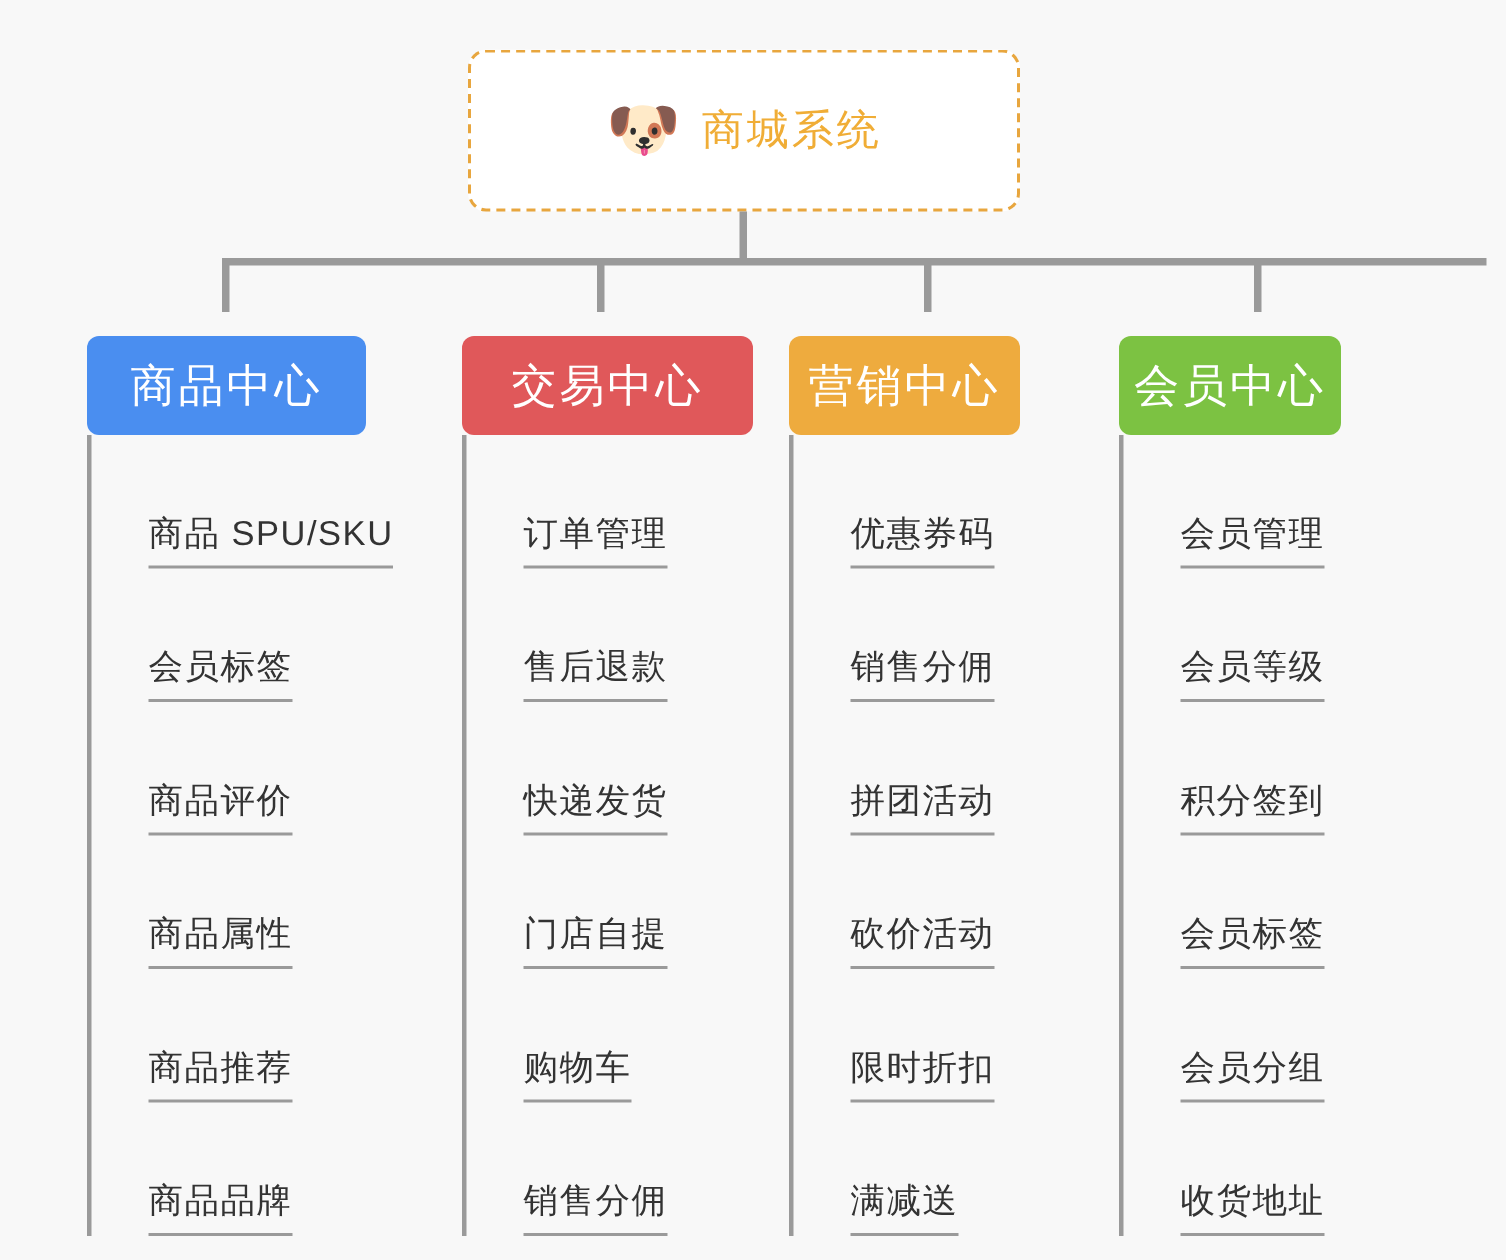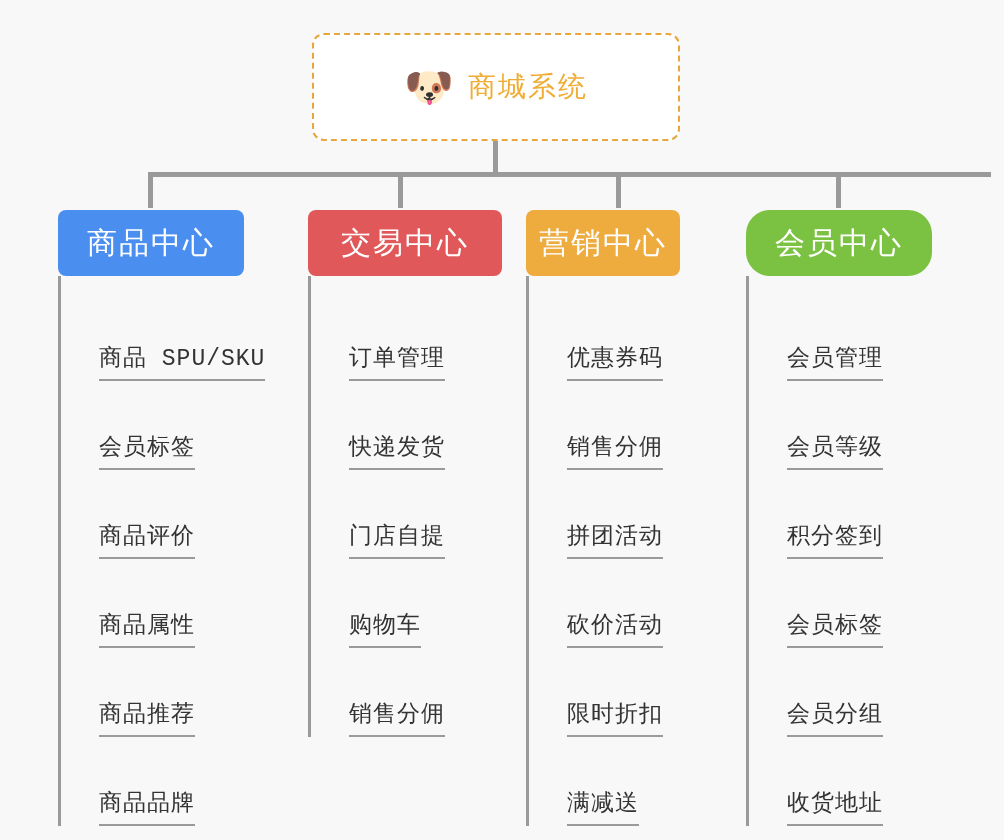--- a/index.html
+++ b/index.html
@@ -72,22 +72,21 @@
     height: 36px;
   }
   .conn-drop.d1 { left: 148px; }
   .conn-drop.d2 { left: 398px; }
   .conn-drop.d3 { left: 616px; }
   .conn-drop.d4 { left: 836px; }
 
   
   .branch {
     position: absolute;
-    top: 210px;
-    font-family: Liberation Mono, monospace;
+    top: 224px;
   }
   .branch-header {
     box-sizing: border-box;
     height: 66px;
     border-radius: 8px;
     display: flex;
     align-items: center;
     justify-content: center;
     color: #ffffff;
     font-size: 30px;
@@ -96,27 +95,27 @@
   }
 
   .branch.b1 { left: 58px;  }
   .branch.b2 { left: 308px; }
   .branch.b3 { left: 526px; }
   .branch.b4 { left: 746px; }
 
   .branch.b1 .branch-header { width: 186px; background: #4a8ef0; }
   .branch.b2 .branch-header { width: 194px; background: #e0585a; }
   .branch.b3 .branch-header { width: 154px; background: #eeab3e; }
-  .branch.b4 .branch-header { width: 186px; background: #7cc242; border-radius: 24px; }
+  .branch.b4 .branch-header { width: 148px; background: #7cc242; }
 
   
   .leaf-list {
     position: relative;
     margin-top: 0;
-    padding-top: 16px;
+    padding-top: 0;
     padding-left: 14px;           
     border-left: 3px solid #9a9a9a;   
     width: 220px;
     box-sizing: border-box;
   }
   .leaf {
     position: relative;
     height: 89px;
     display: flex;
     align-items: flex-end;
@@ -178,20 +177,23 @@
 
   <div class="branch b2">
     <div class="branch-header">
       <span>交易中心</span>
     </div>
     <div class="leaf-list">
       <div class="leaf">
           <span class="leaf-label">订单管理</span>
         </div>
       <div class="leaf">
+          <span class="leaf-label">售后退款</span>
+        </div>
+      <div class="leaf">
           <span class="leaf-label">快递发货</span>
         </div>
       <div class="leaf">
           <span class="leaf-label">门店自提</span>
         </div>
       <div class="leaf">
           <span class="leaf-label">购物车</span>
         </div>
       <div class="leaf">
           <span class="leaf-label">销售分佣</span>

